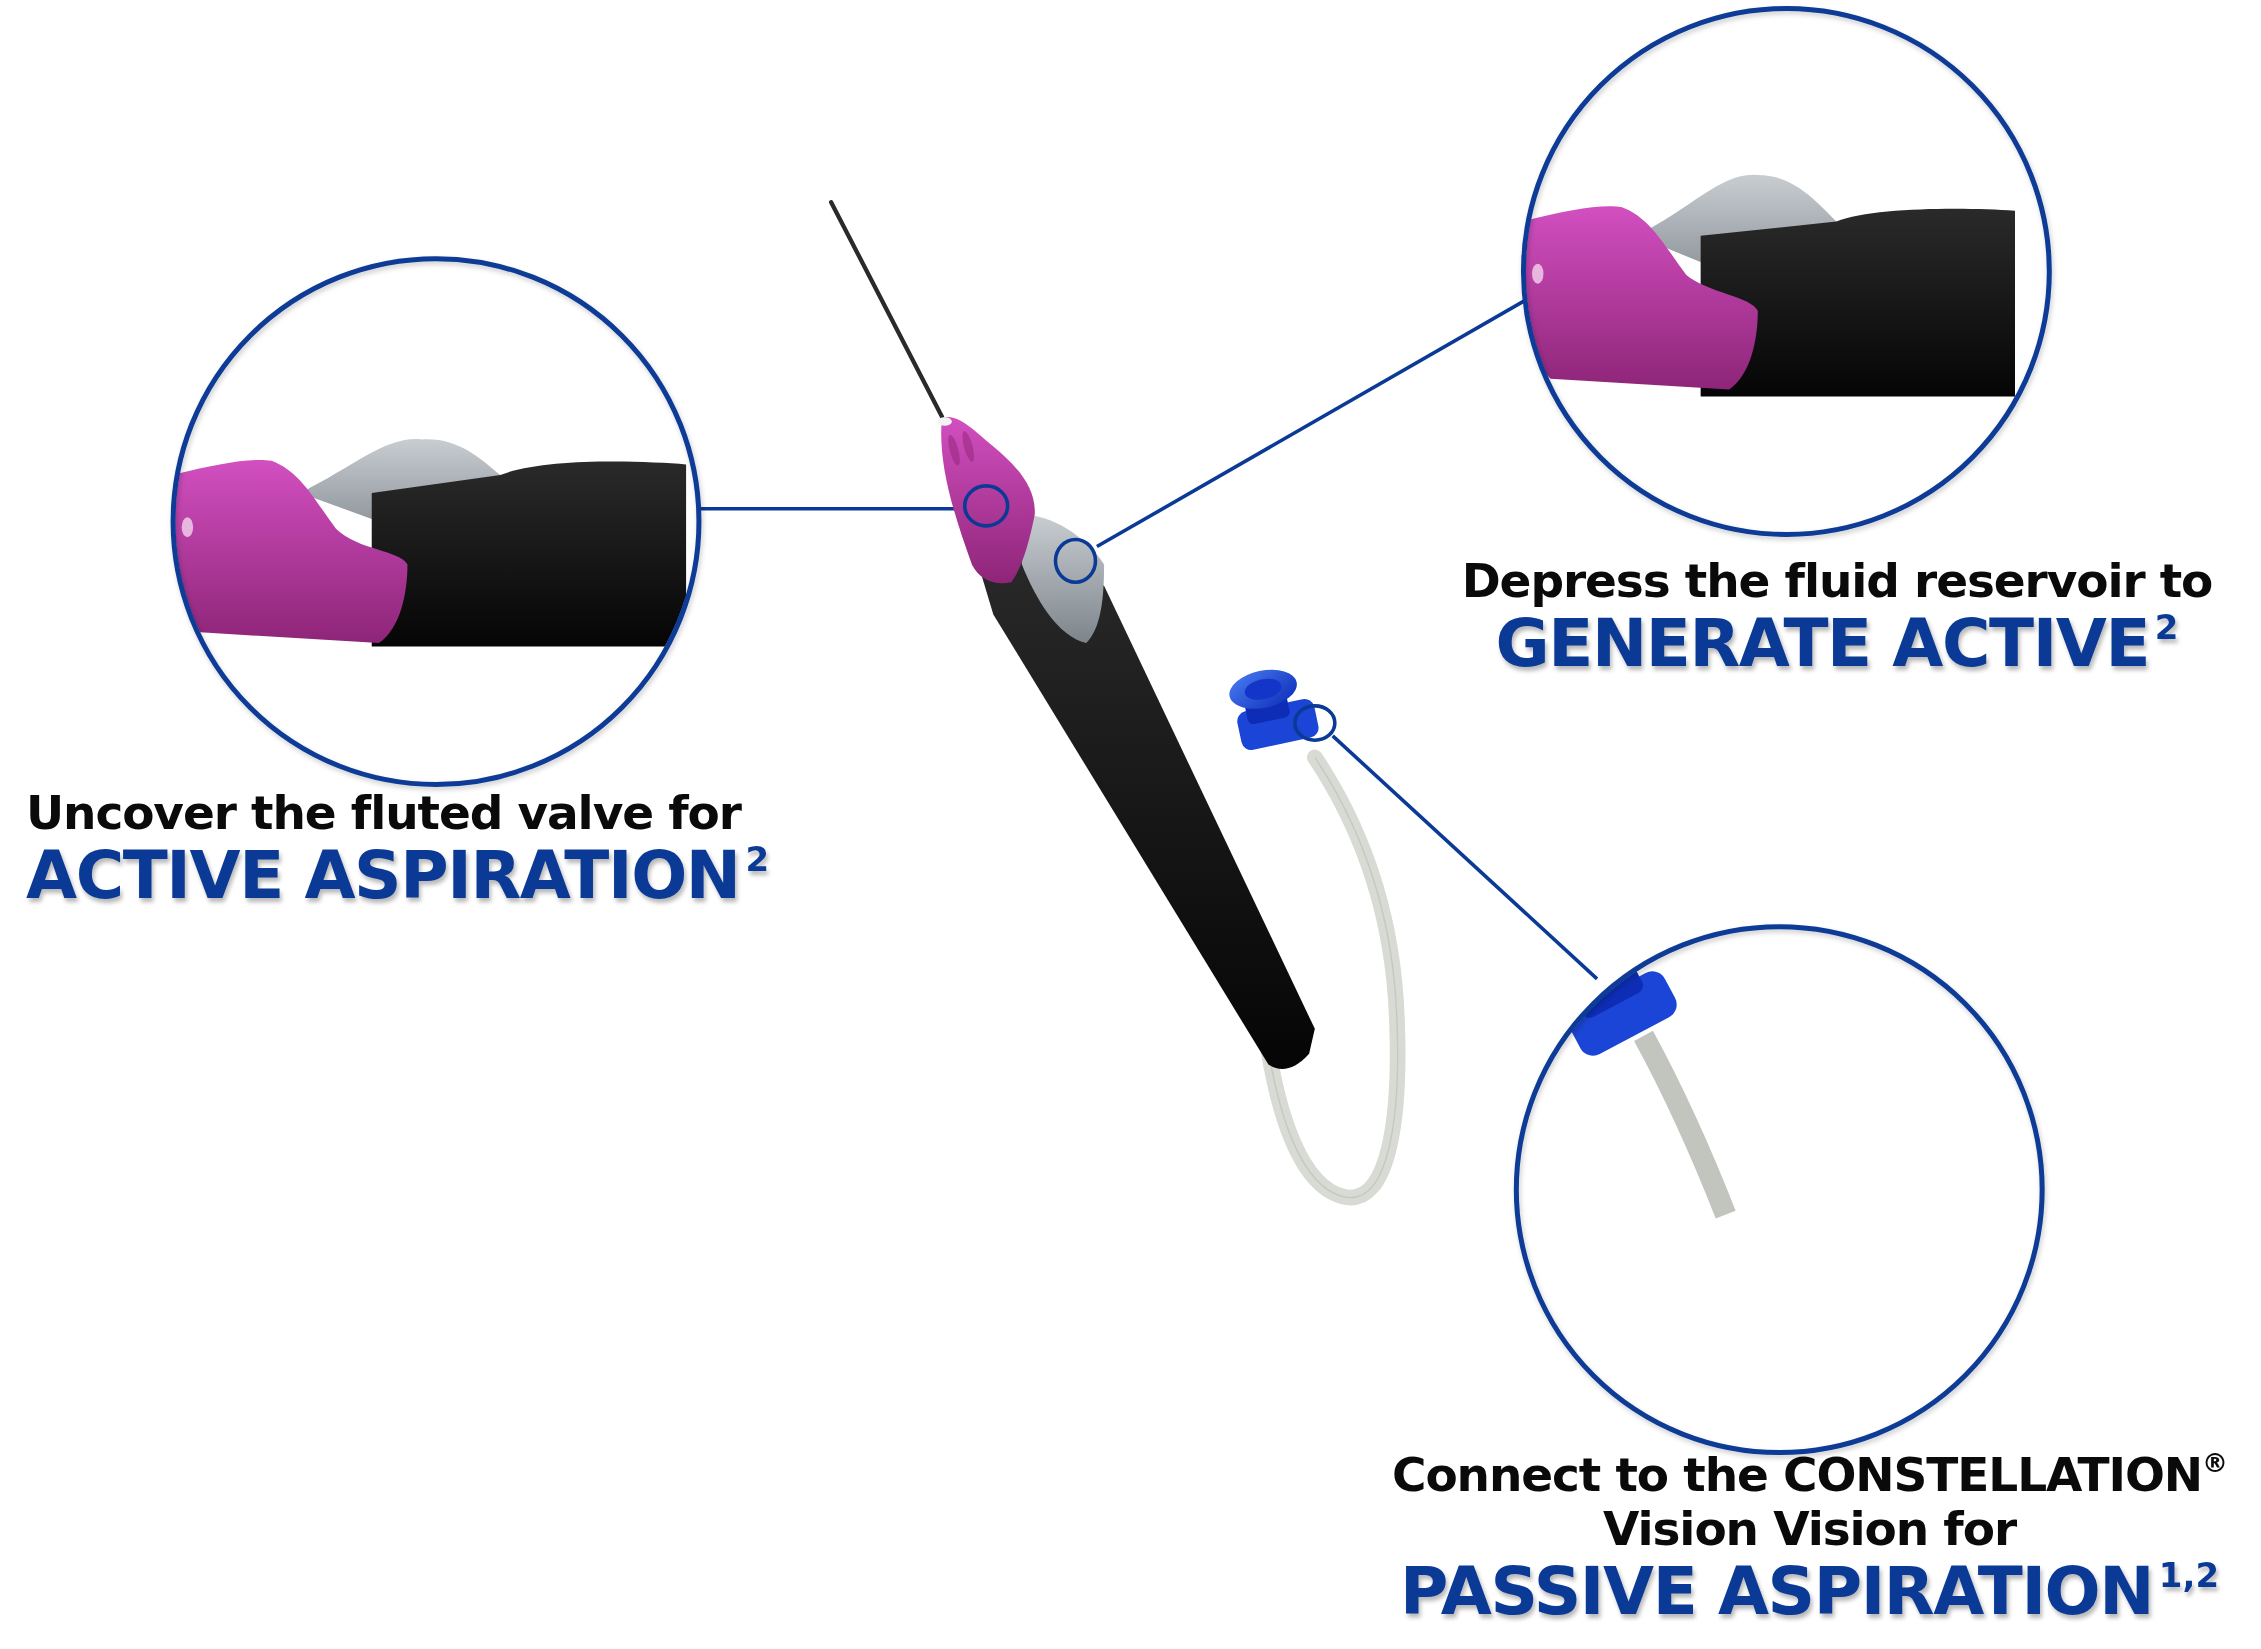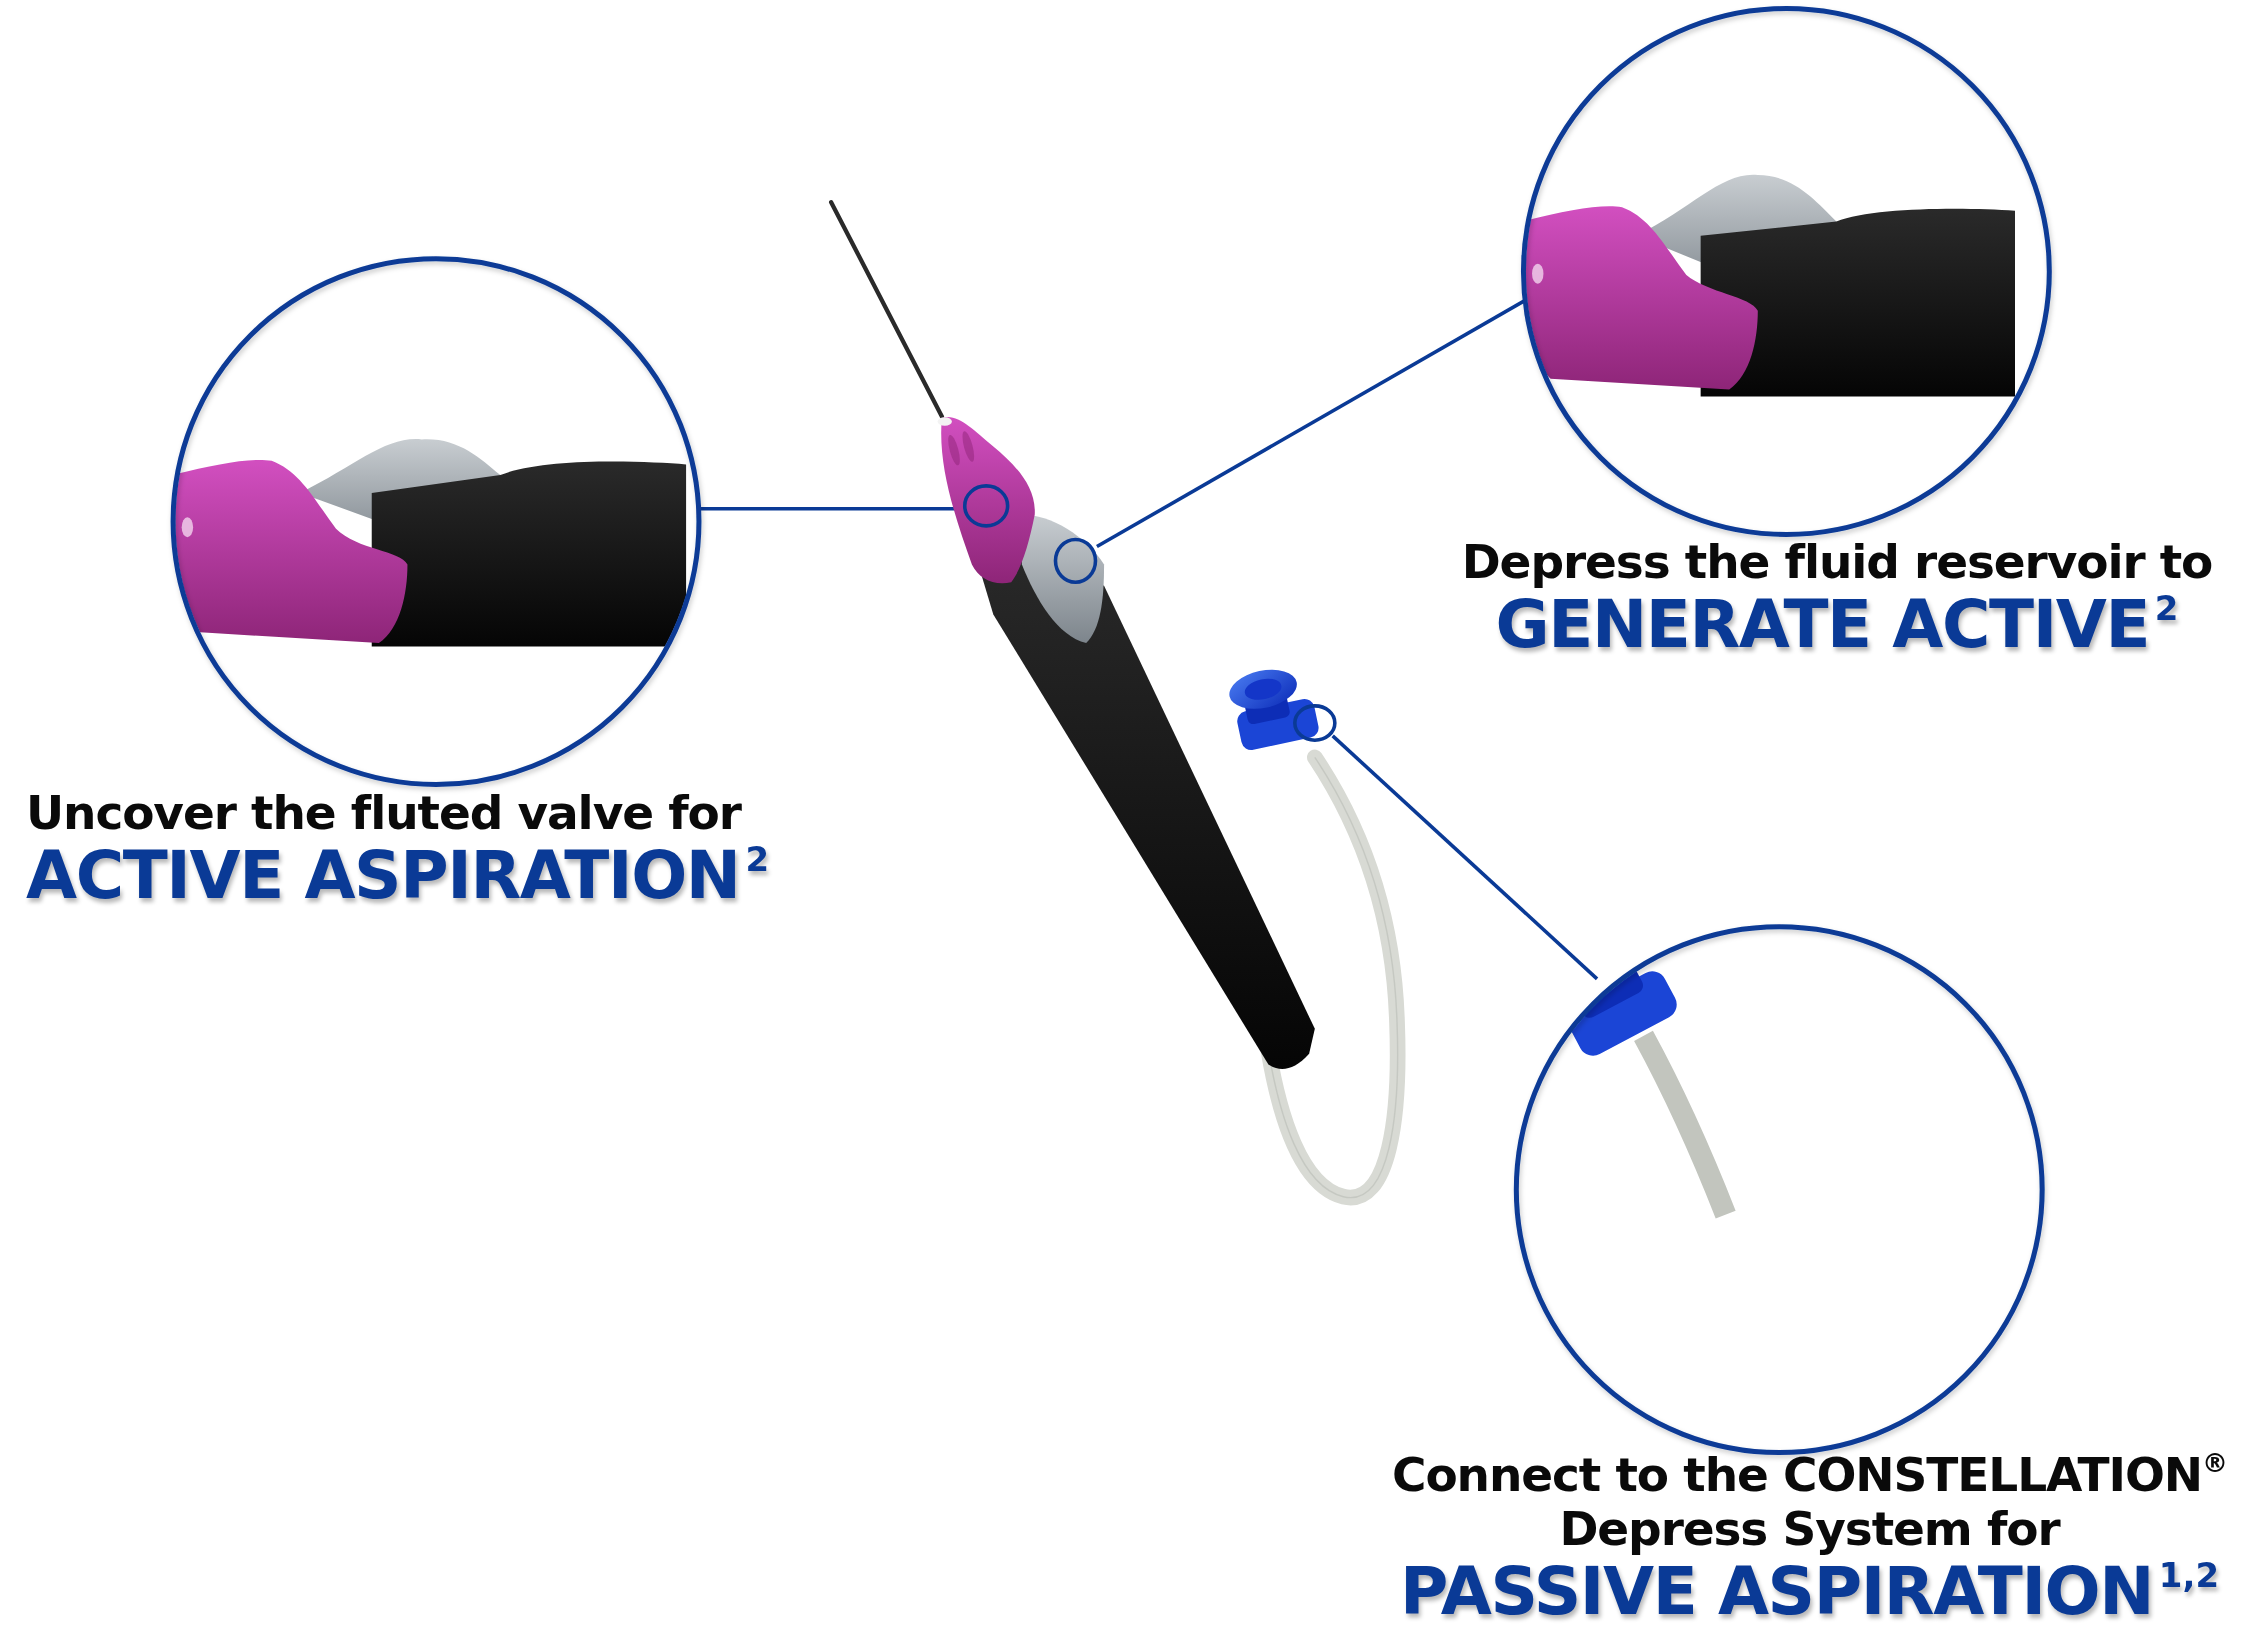--- a/index.html
+++ b/index.html
@@ -6,21 +6,21 @@
     body { width: 2261px; height: 1649px; position: relative; overflow: hidden;
            font-family: "DejaVu Sans", "Liberation Sans", sans-serif; }
     #art { position: absolute; left: 0; top: 0; }
     .caption { position: absolute; font-weight: bold; color: #0a0a0a; }
     .caption .lead { font-size: 47px; letter-spacing: -1.1px; line-height: 1.15; white-space: nowrap; }
     .caption .headline { font-size: 66px; color: #0a3a96; letter-spacing: -1.4px; line-height: 1.1;
                          white-space: nowrap; text-shadow: 2.1px 3.6px 4.3px rgba(0,0,0,0.28); }
     .caption .headline sup { font-size: 34px; vertical-align: 27px; margin-left: 5.7px; letter-spacing: 0; }
     .caption .lead sup { font-size: 26px; vertical-align: 18.6px; }
     #cap-passive { left: 26px; top: 786px; }
-    #cap-reflux { left: 1419px; top: 535px; width: 836px; text-align: center; }
+    #cap-reflux { left: 1419px; top: 554px; width: 836px; text-align: center; }
     #cap-active { left: 1358px; top: 1440px; width: 903px; text-align: center; margin-top: 8px; }
   </style>
 </head>
 <body>
 
 <svg id="art" width="2261" height="1649" viewBox="0 0 3164 2308">
   <defs>
     <clipPath id="clip-left">
         <circle cx="610" cy="730" r="365"></circle>
       </clipPath>
@@ -129,16 +129,16 @@
   <div class="headline"><span>ACTIVE ASPIRATION</span><sup>2</sup></div>
 </div>
 
 <div id="cap-reflux" class="caption">
   <div class="lead">Depress the fluid reservoir to</div>
   <div class="headline"><span>GENERATE ACTIVE</span><sup>2</sup></div>
 </div>
 
 <div id="cap-active" class="caption">
   <div class="lead"><span>Connect to the CONSTELLATION</span><sup>®</sup></div>
-  <div class="lead">Depress System for</div>
+  <div class="lead">Vision Vision for</div>
   <div class="headline"><span>PASSIVE ASPIRATION</span><sup>1,2</sup></div>
 </div>
 
 
 </body></html>

